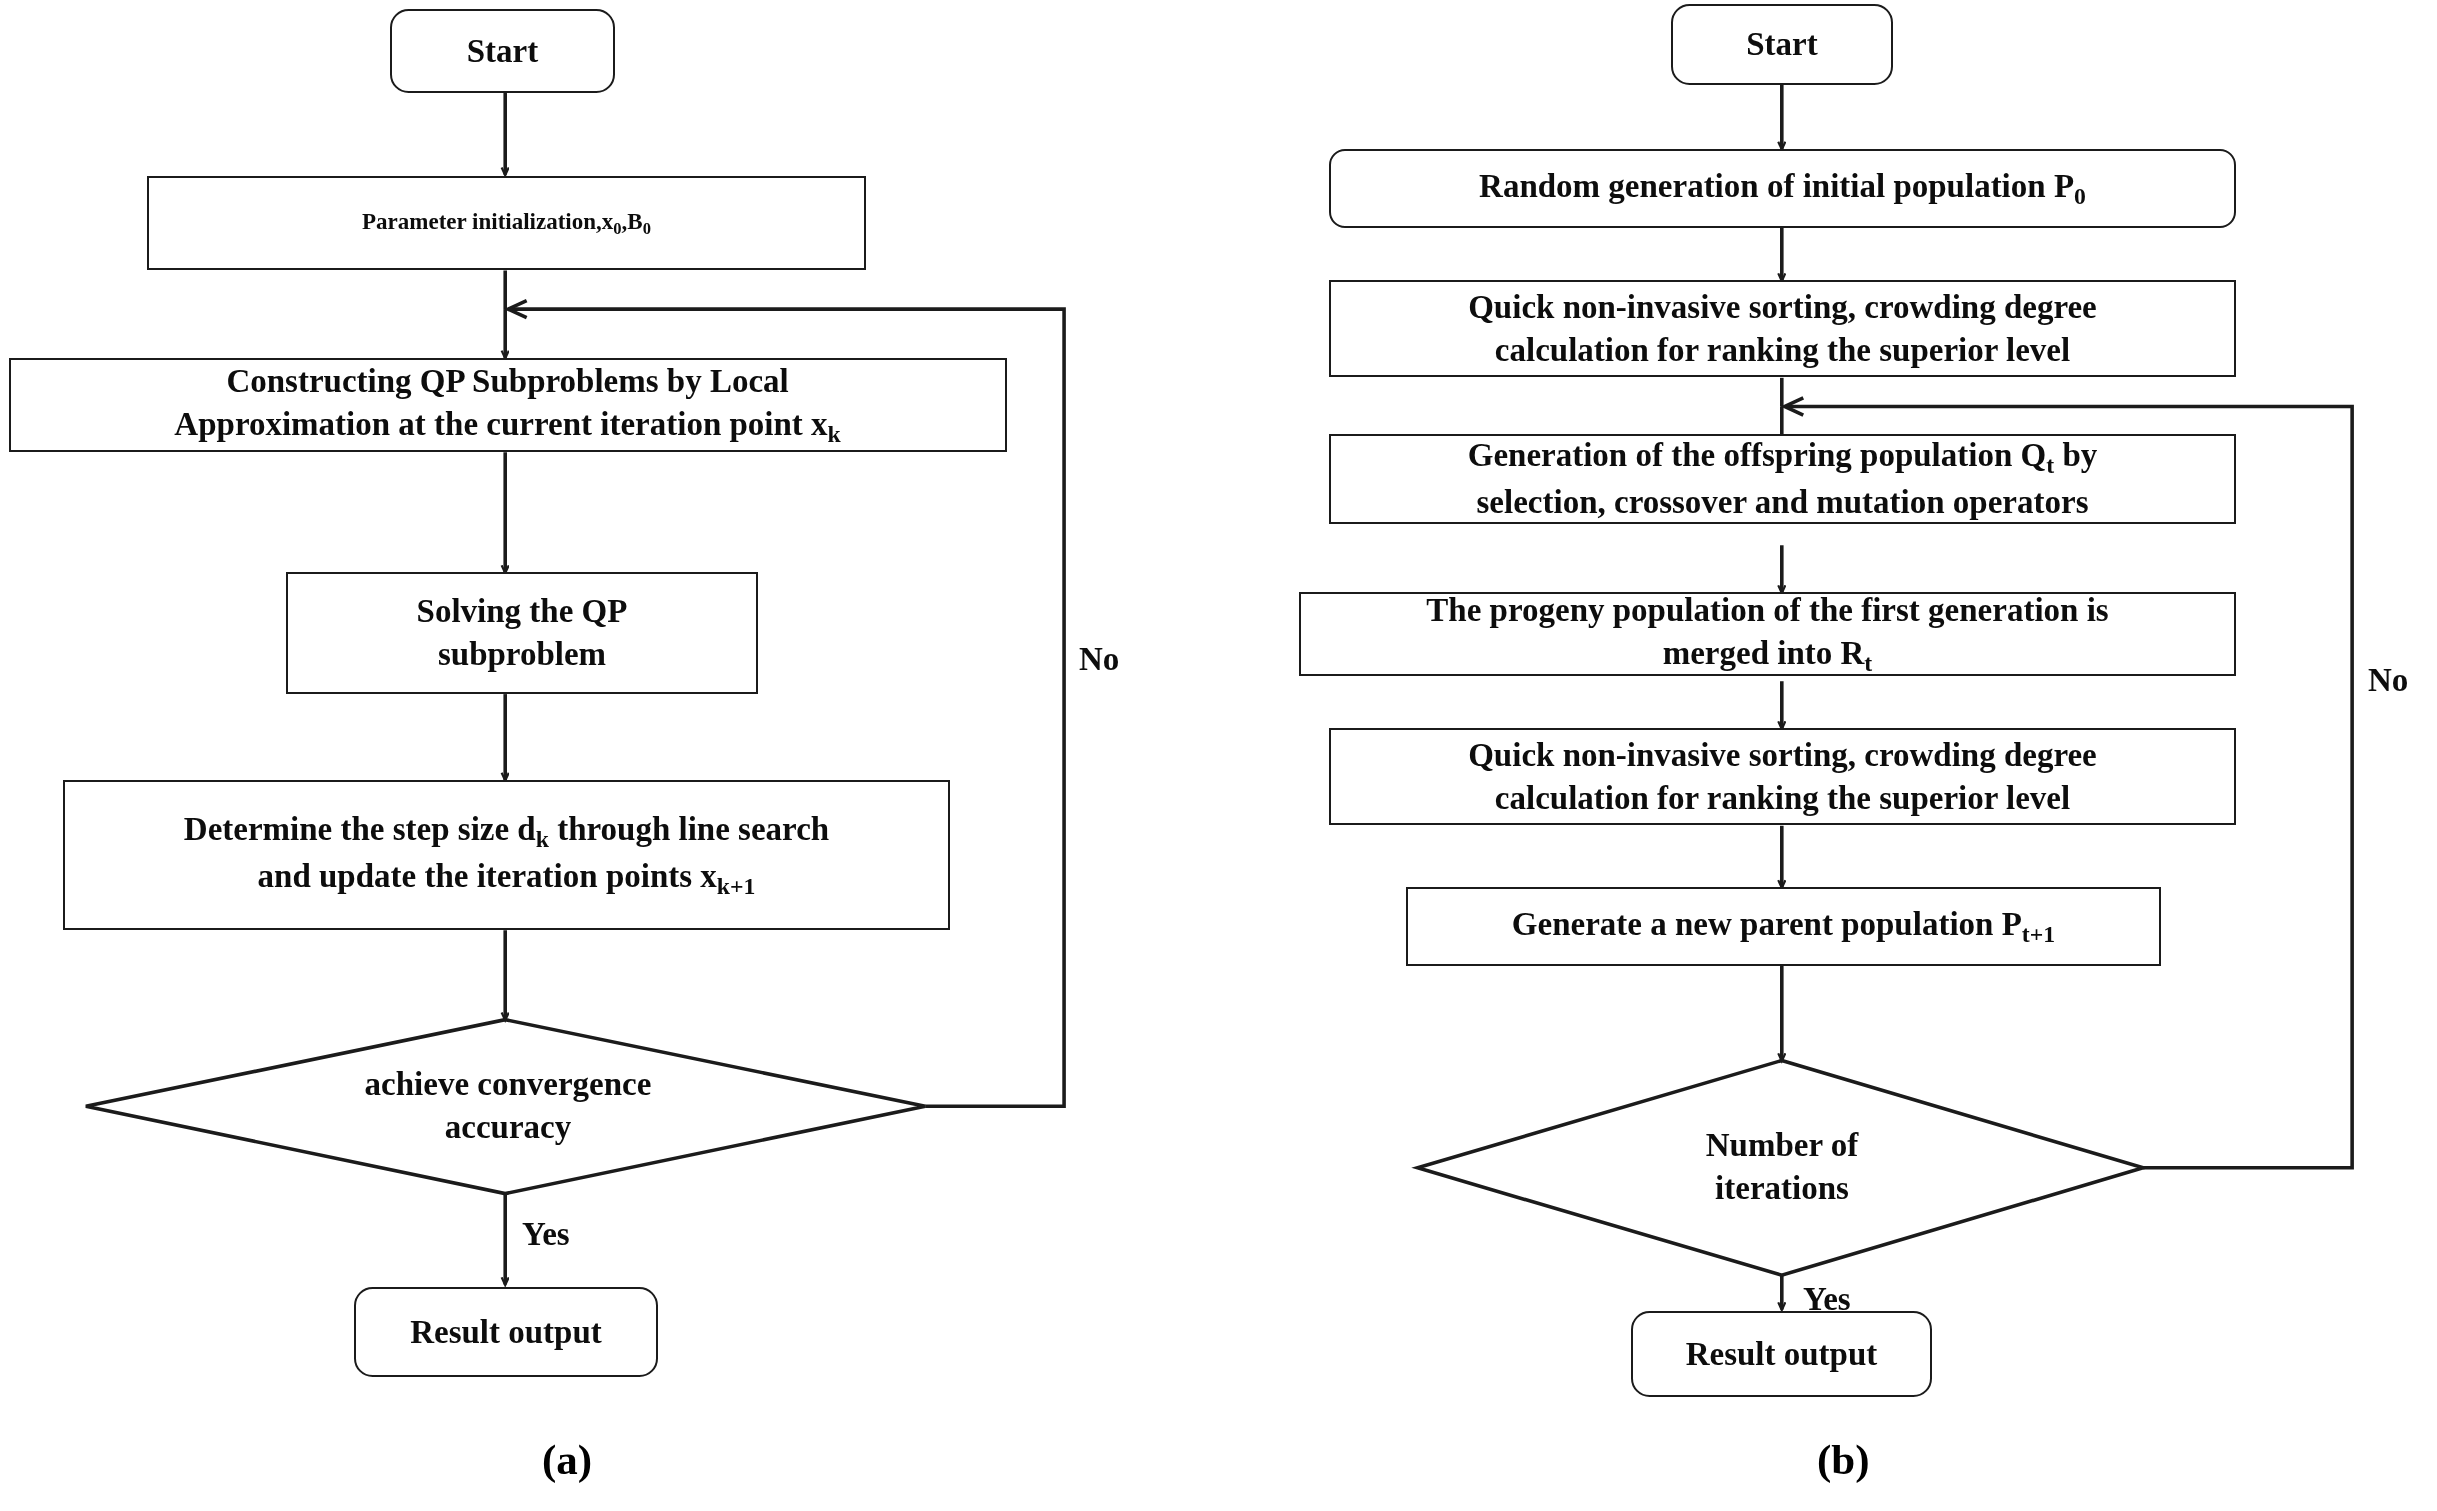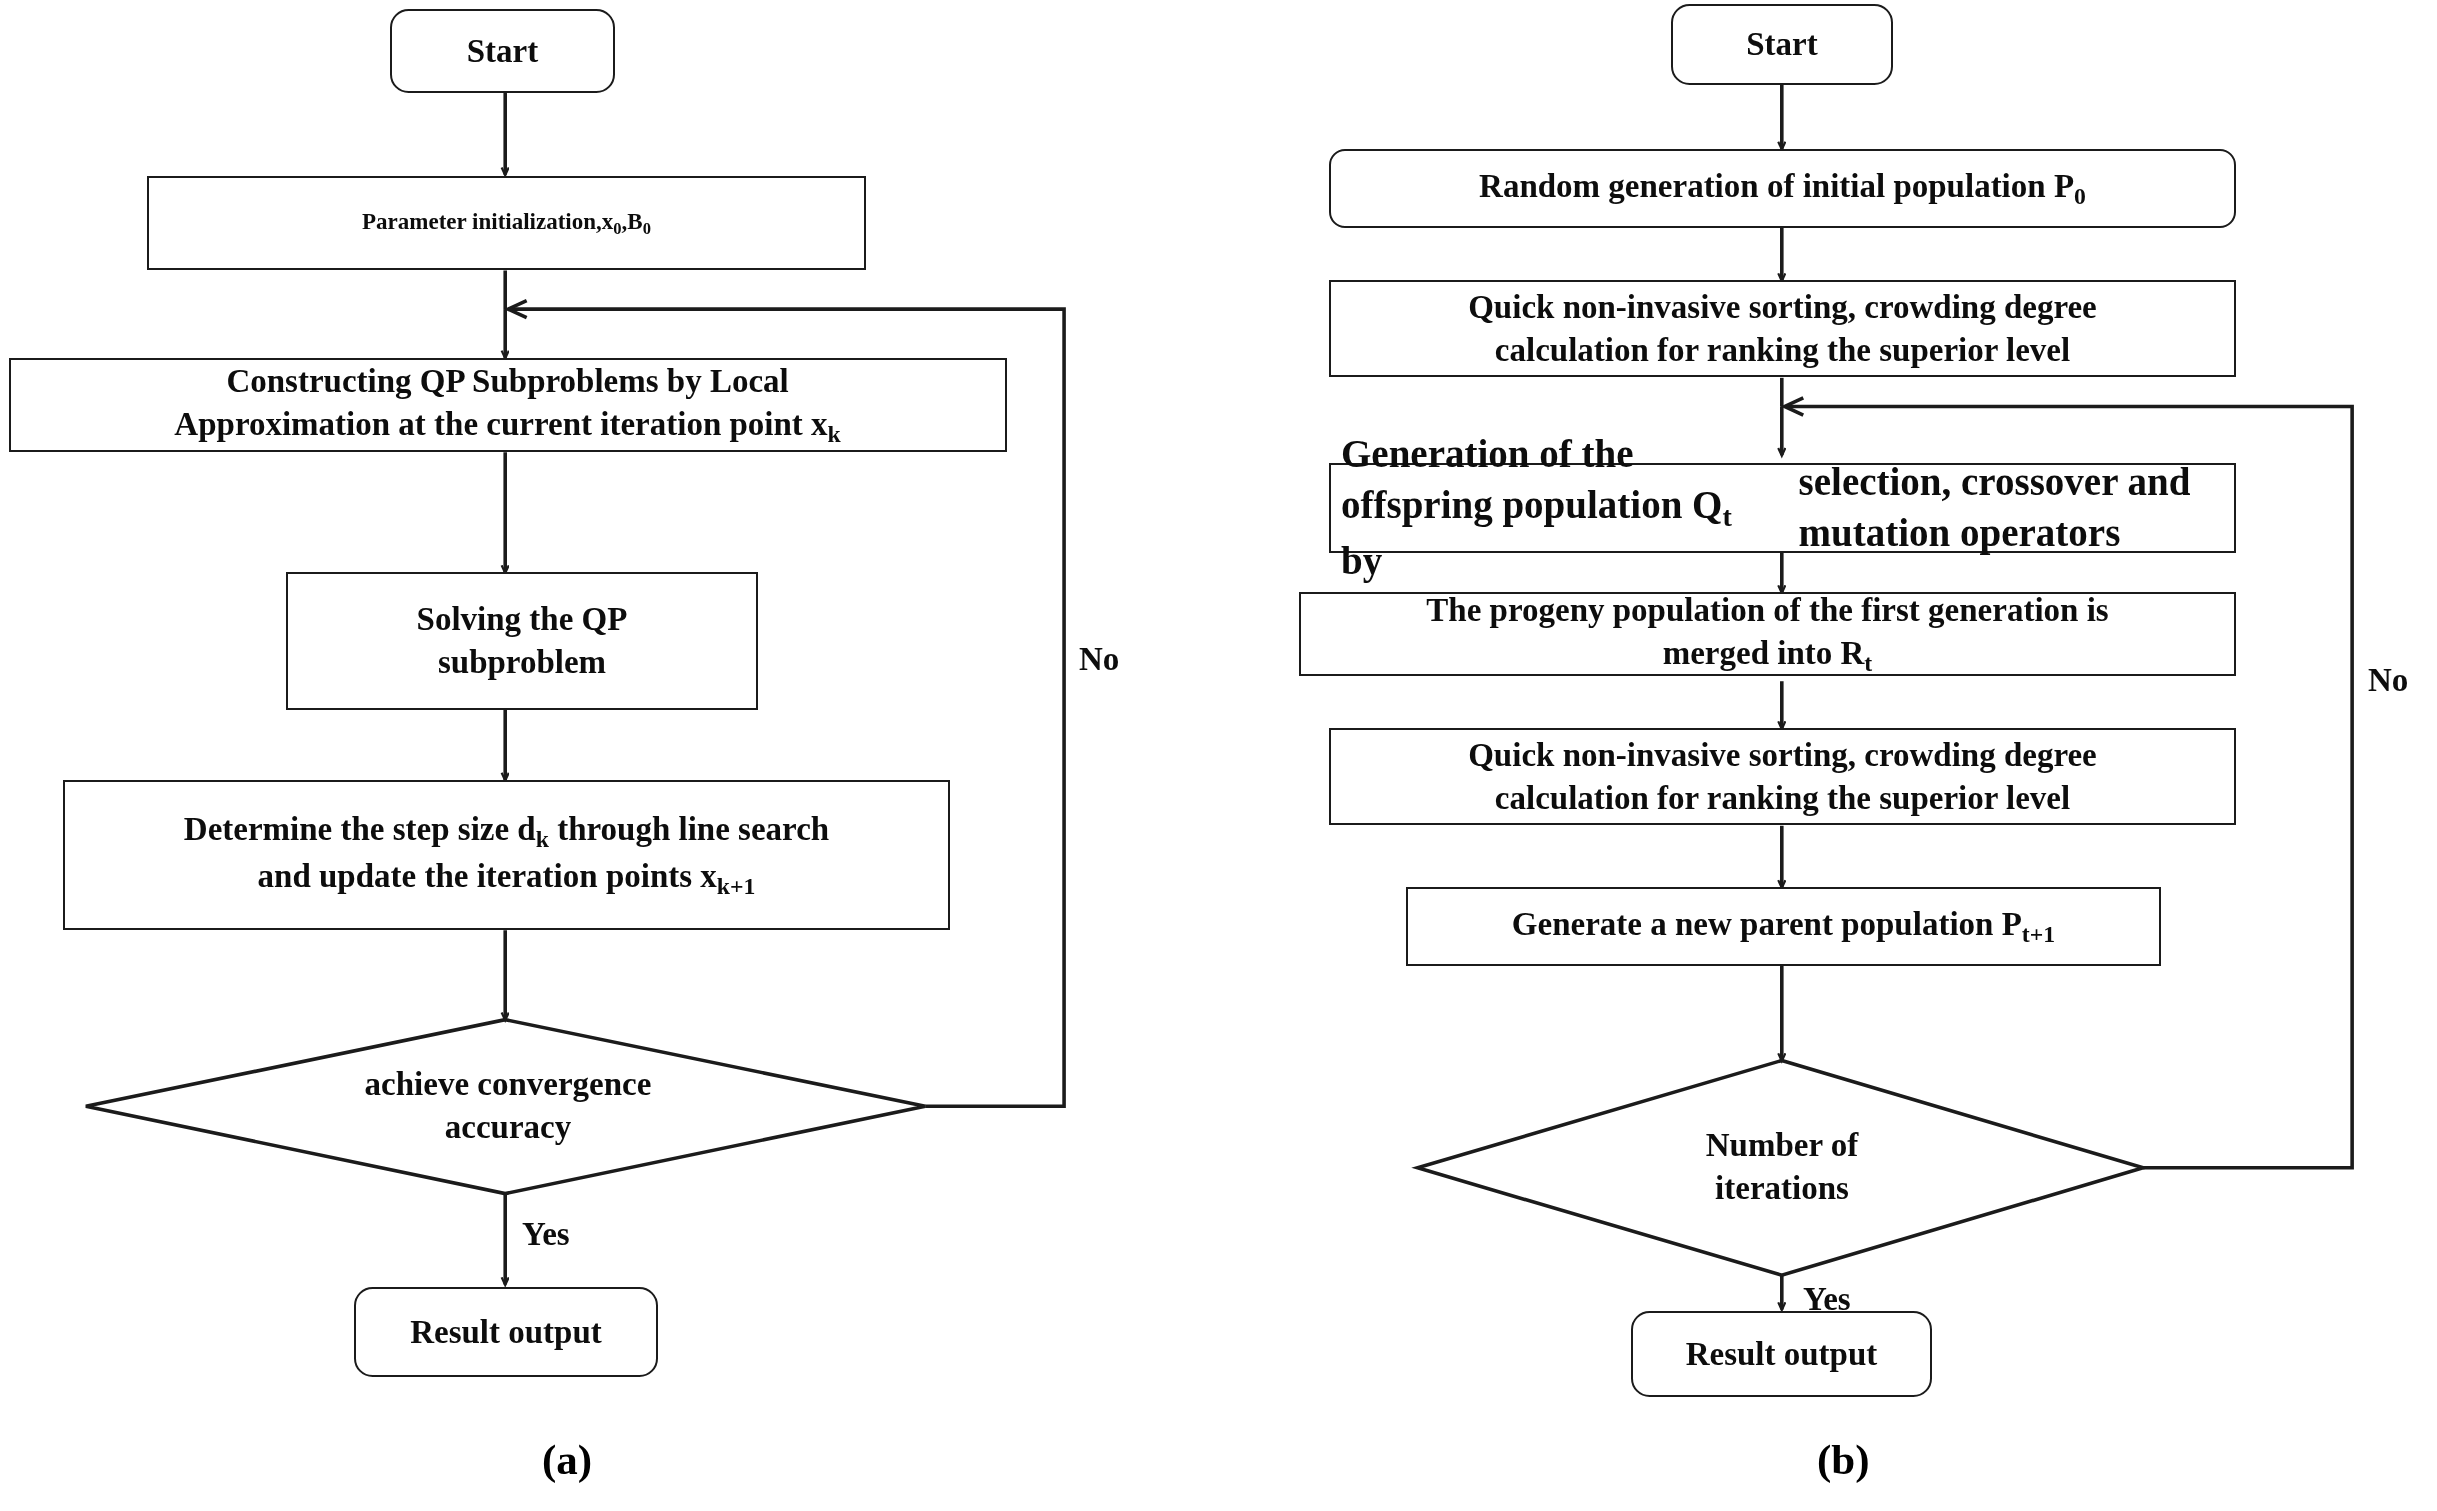--- a/index.html
+++ b/index.html
@@ -135,21 +135,21 @@
     </span>
   </div>
 
   <div class="node-box" style="left:8.6px; top:358px; width:998px; height:94px; font-size:33px; flex-direction:column;">
     <span class="txt">Constructing QP Subproblems by Local</span>
     <span class="txt">
       <span>Approximation at the current iteration point x</span><sub>k</sub>
     </span>
   </div>
 
-  <div class="node-box" style="left:286px; top:572px; width:472px; height:138px; font-size:33px; flex-direction:column;">
+  <div class="node-box" style="left:286px; top:572px; width:472px; height:122px; font-size:33px; flex-direction:column;">
     <span class="txt">Solving the QP</span>
     <span class="txt">subproblem</span>
   </div>
 
   <div class="node-box" style="left:63px; top:780px; width:887px; height:150px; font-size:33px; flex-direction:column;">
     <span class="txt">
       <span>Determine the step size d</span><sub>k</sub><span> through line search</span>
     </span>
     <span class="txt">
       <span>and update the iteration points x</span><sub>k+1</sub>
@@ -179,21 +179,21 @@
     <span class="txt">
       <span>Random generation of initial population P</span><sub>0</sub>
     </span>
   </div>
 
   <div class="node-box" style="left:1329px; top:280px; width:907px; height:97px; font-size:33px; flex-direction:column;">
     <span class="txt">Quick non-invasive sorting, crowding degree</span>
     <span class="txt">calculation for ranking the superior level</span>
   </div>
 
-  <div class="node-box" style="left:1329px; top:463px; width:907px; height:90px; font-size:39px; flex-direction:row;">
+  <div class="node-box" style="left:1329px; top:434px; width:907px; height:90px; font-size:33px; flex-direction:column;">
     <span class="txt">
       <span>Generation of the offspring population Q</span><sub>t</sub><span> by</span>
     </span>
     <span class="txt">selection, crossover and mutation operators</span>
   </div>
 
   <div class="node-box" style="left:1299px; top:592px; width:937px; height:84px; font-size:33px; flex-direction:column;">
     <span class="txt">The progeny population of the first generation is</span>
     <span class="txt">
       <span>merged into R</span><sub>t</sub>

